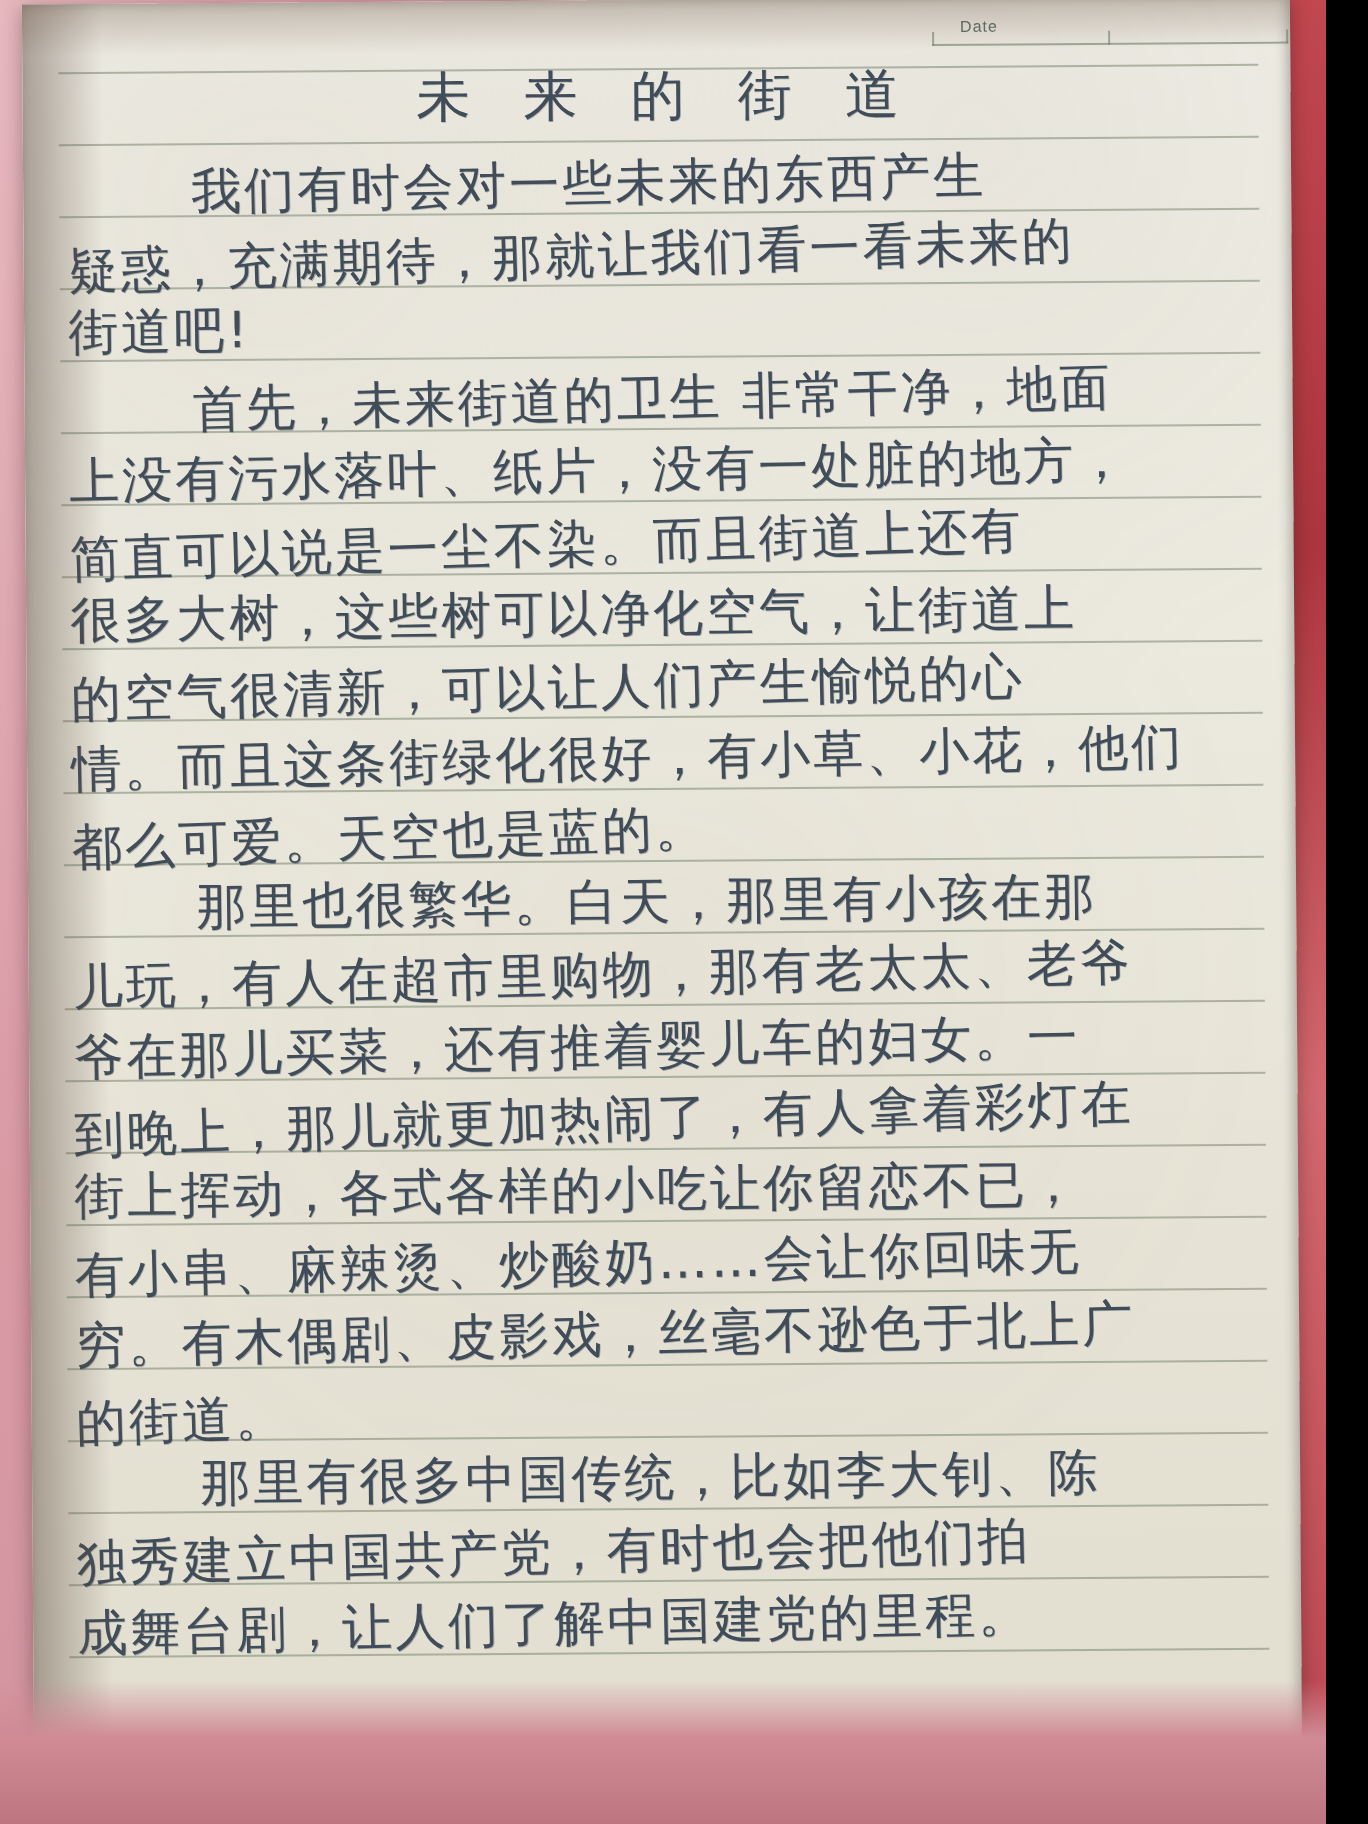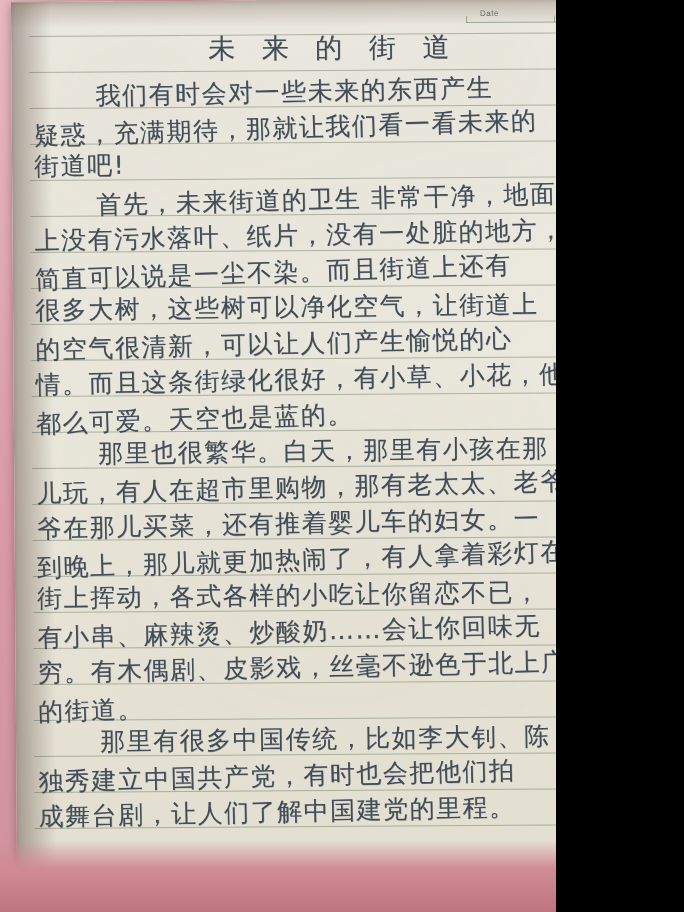--- a/index.html
+++ b/index.html
@@ -8,21 +8,21 @@
     background: #000;
   }
   body {
     width: 684px;
     height: 912px;
     overflow: hidden;
     font-family: "Liberation Sans", sans-serif;
   }
   .photo {
     position: relative;
-    width: 556px;
+    width: 663px;
     height: 912px;
     overflow: hidden;
     background: #d8a7ae;
   }
   
   .cloth {
     position: absolute;
     inset: 0;
     background:
       linear-gradient(105deg, #e7b9bf 0%, #d99aa4 18%, #c98e99 40%, #e0a8b0 70%, #cf939c 100%);

